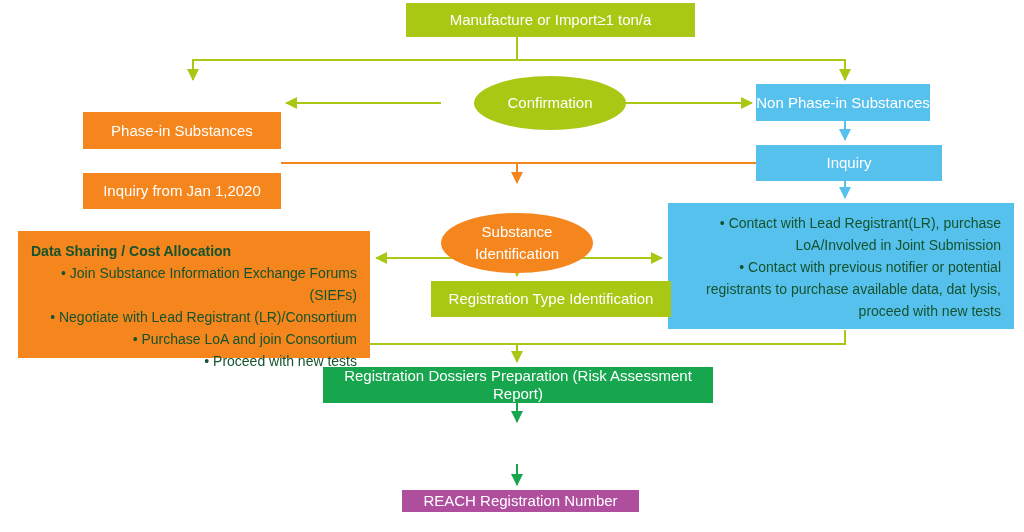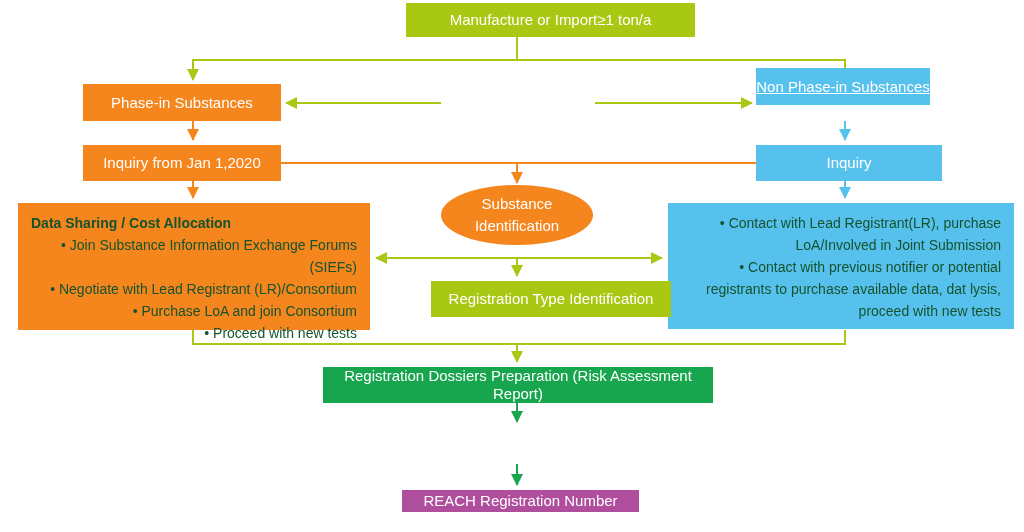--- a/index.html
+++ b/index.html
@@ -30,21 +30,21 @@
     display: flex;
     align-items: center;
     justify-content: center;
     color: #ffffff;
     font-size: 15px;
     text-align: center;
     box-sizing: border-box;
     line-height: 1.2;
   }
   .bg-lime   { background: var(--lime); margin-left: 33px; }
-  .bg-orange { background: var(--orange); }
+  .bg-orange { background: var(--orange); margin-top: 28px; }
   .bg-blue   { background: var(--blue); }
   .bg-green  { background: var(--green); }
   .bg-purple { background: var(--purple); }
 
   .ellipse {
     border-radius: 50%;
     flex-direction: column;
   }
   .ellipse .eline { line-height: 1.45; }
 
@@ -56,21 +56,21 @@
     padding: 9px 13px;
     line-height: 22px;
     text-align: left;
   }
   .panel .panel-title { font-weight: bold; }
   .panel .bullet-line { font-weight: normal; text-align: right; }
 
   
   #top-box        { left: 373px; top: 3px;   width: 289px; height: 34px; }
   #phase-in       { left: 83px;  top: 84px;  width: 198px; height: 37px; }
-  #non-phase-in   { left: 756px; top: 68px;  width: 174px; height: 37px; text-decoration: underline; }
+  #non-phase-in   { left: 756px; top: 84px;  width: 174px; height: 37px; }
   #confirmation   { left: 441px; top: 76px;  width: 152px; height: 54px; }
   #inquiry-left   { left: 83px;  top: 145px; width: 198px; height: 36px; }
   #inquiry-right  { left: 756px; top: 145px; width: 186px; height: 36px; }
   #substance-id   { left: 441px; top: 185px; width: 152px; height: 60px; }
   #left-panel     { left: 18px;  top: 203px; width: 352px; height: 127px; }
   #right-panel    { left: 668px; top: 203px; width: 346px; height: 126px; }
   #reg-type       { left: 398px; top: 281px; width: 240px; height: 36px; }
   #dossiers       { left: 323px; top: 367px; width: 390px; height: 36px; }
   #submission     { left: 398px; top: 427px; width: 241px; height: 37px; }
   #reach-number   { left: 402px; top: 490px; width: 237px; height: 22px; text-align: right; }
@@ -124,20 +124,21 @@
     <path class="stroke-green" d="M517,403 L517,422" marker-end="url(#arrow-green)"></path>
     <path class="stroke-green" d="M517,464 L517,485" marker-end="url(#arrow-green)"></path>
   </svg>
 
   <div id="top-box" class="node bg-lime">Manufacture or Import≥1 ton/a</div>
 
   <div id="phase-in" class="node bg-orange">Phase-in Substances</div>
 
   <div id="non-phase-in" class="node bg-blue">Non Phase-in Substances</div>
 
+  <div id="confirmation" class="node ellipse bg-lime">Confirmation</div>
 
   <div id="inquiry-left" class="node bg-orange">Inquiry from Jan 1,2020</div>
 
   <div id="inquiry-right" class="node bg-blue">Inquiry</div>
 
   <div id="substance-id" class="node ellipse bg-orange">
     <div class="eline">Substance</div>
     <div class="eline">Identification</div>
   </div>
 

